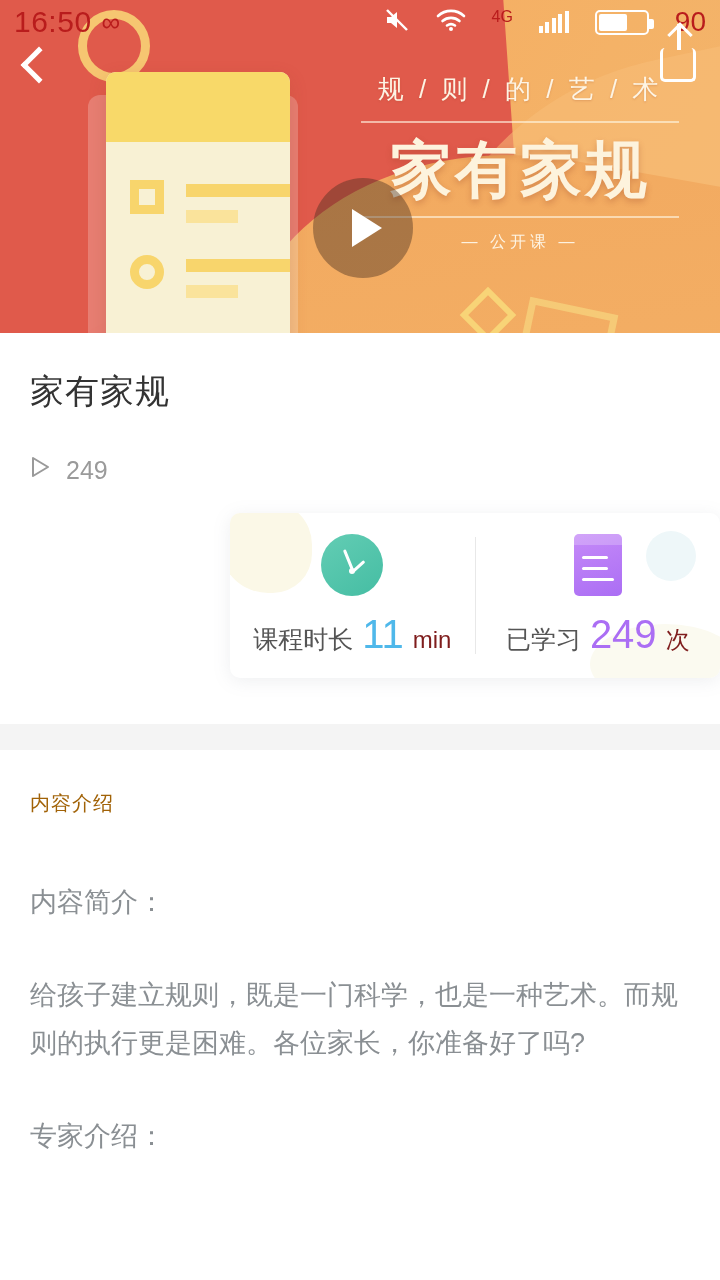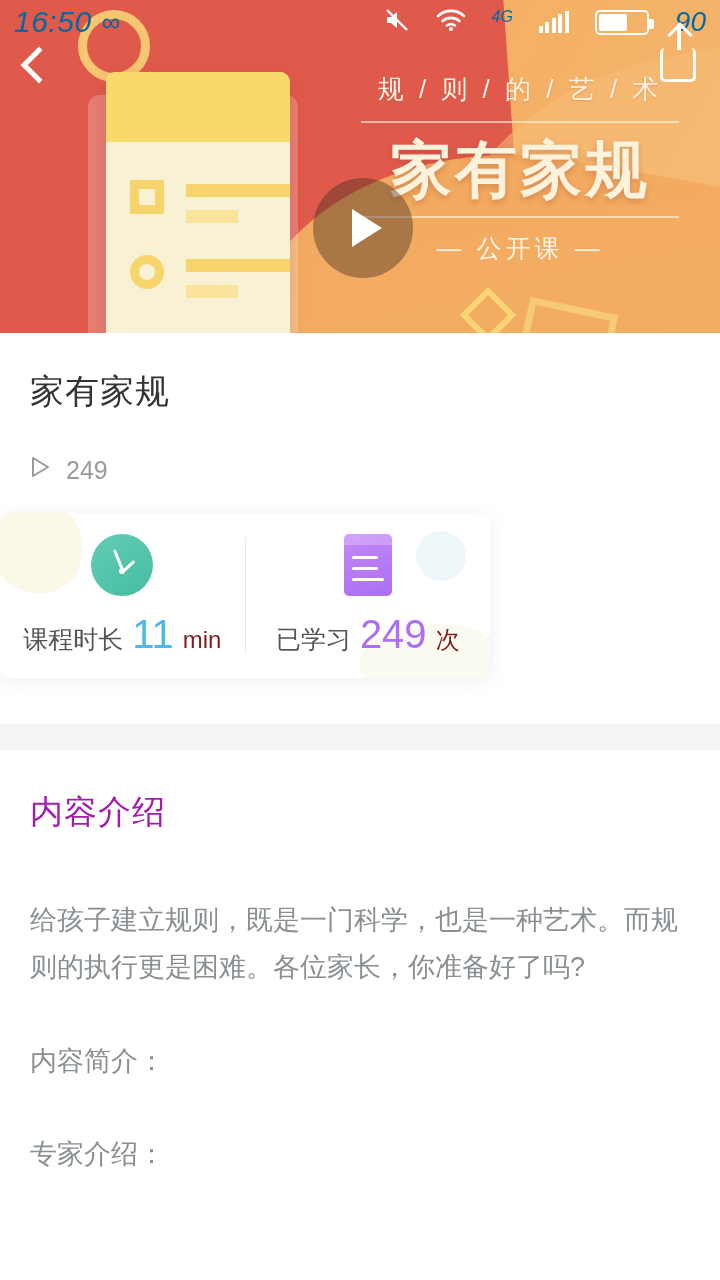--- a/index.html
+++ b/index.html
@@ -77,39 +77,39 @@
   .banner-texts{ position:absolute; left:355px; top:72px; width:330px; text-align:center; }
   .b-sub{
     color:#fdf4e4; font-size:26px; letter-spacing:4px;
     text-shadow:0 1px 2px rgba(160,70,40,.25);
   }
   .b-rule{ height:2px; background:rgba(255,248,230,.6); margin:14px 6px; }
   .b-title{
     font-size:62px; font-weight:bold; color:#fdf3dd; letter-spacing:3px; line-height:1.05;
     text-shadow:0 3px 6px rgba(150,60,35,.3);
   }
-  .b-tag{ color:#fdf4e4; font-size:25px; letter-spacing:4px; }
+  .b-tag{ color:#fdf4e4; font-size:16px; letter-spacing:4px; }
 
   .play-btn{
     position:absolute; left:313px; top:178px; width:100px; height:100px;
     border-radius:50%; background:rgba(70,45,30,.42);
     display:flex; align-items:center; justify-content:center;
   }
   .play-tri{
     width:0; height:0; margin-left:8px;
     border-left:30px solid #ffffff;
     border-top:19px solid transparent;
     border-bottom:19px solid transparent;
   }
 
   
   .statusbar{
     position:absolute; left:0; top:0; width:720px; height:44px; z-index:30;
     display:flex; align-items:center; justify-content:space-between;
-    padding:0 14px; color:#0369a1;font-style:italic;
+    padding:0 14px; color:#b91c1c;
   }
   .sb-left{ display:flex; align-items:center; gap:10px; }
   .sb-time{ font-size:30px; letter-spacing:.5px; }
   .sb-inf{ font-size:26px; }
   .sb-right{ display:flex; align-items:center; gap:26px; }
   .sb-batt{
     width:54px; height:25px; border:2.5px solid #fff; border-radius:5px;
     position:relative; display:flex; align-items:center; padding:2px;
   }
   .sb-batt:after{
@@ -131,21 +131,21 @@
   .share-ic:before{ content:""; position:absolute; left:14px; top:-24px; width:3.5px; height:26px; background:#fff; }
   .share-ic:after{ content:""; position:absolute; left:8px; top:-22px; width:15px; height:15px;
                    border-left:3.5px solid #fff; border-top:3.5px solid #fff; transform:rotate(45deg); }
 
   
   .titleblock{ padding:36px 30px 0 30px; background:#fff; }
   .course-title{ font-size:34px; color:#333; letter-spacing:1px; }
   .playcount{ display:flex; align-items:center; gap:14px; margin-top:40px; color:#9a9a9a; font-size:25px; }
 
   
-  .card-wrap{ padding:28px 0 46px 0; background:#fff; display:flex; justify-content:flex-start; }
+  .card-wrap{ padding:28px 0 46px 0; background:#fff; display:flex; justify-content:flex-end; }
   .card{
     position:relative; width:490px; height:165px; background:#fff; border-radius:10px;
     box-shadow:0 3px 18px rgba(120,130,150,.13);
     display:flex; overflow:hidden;
   }
   .card-blob-a{ position:absolute; left:-10px; top:-12px; width:92px; height:92px;
                 background:#fbf8e7; border-radius:50% 50% 45% 55%; }
   .card-blob-b{ position:absolute; right:24px; top:18px; width:50px; height:50px;
                 background:#eef7f9; border-radius:50%; }
   .card-blob-c{ position:absolute; right:-20px; bottom:-26px; width:150px; height:80px;
@@ -173,21 +173,21 @@
   .bkl3{ left:8px; top:44px; width:32px; }
   .stat-line{ font-size:25px; color:#555; display:flex; align-items:baseline; }
   .big-num{ font-size:40px; margin:0 9px; font-weight:400; }
   .unit{ font-size:24px; color:#7f1d1d; }
 
   
   .gap{ height:26px; background:#f4f4f4; }
 
   
   .content{ background:#fff; padding:40px 30px 0 30px; }
-  .sec-title{ font-size:33px; color:#a21caf; letter-spacing:1px; }
+  .sec-title{ font-size:20px; color:#a16207; letter-spacing:1px; }
   .body-txt{ margin-top:62px; color:#8a8f93; font-size:27px; line-height:1.75; }
   .para{ margin-bottom:46px; }
 </style>
 </head>
 <body>
 
 <div class="banner">
   <div class="banner-red"></div>
   <div class="banner-wave2"></div>
   <div class="banner-red2"></div>
@@ -307,17 +307,17 @@
       </div>
     </div>
   </div>
 </div>
 
 <div class="gap"></div>
 
 <div class="content">
   <div class="sec-title">内容介绍</div>
   <div class="body-txt">
+    <div class="para">内容简介：</div>
     <div class="para">给孩子建立规则，既是一门科学，也是一种艺术。而规则的执行更是困难。各位家长，你准备好了吗?</div>
-    <div class="para">内容简介：</div>
     <div class="para">专家介绍：</div>
   </div>
 </div>
 
 </body></html>

